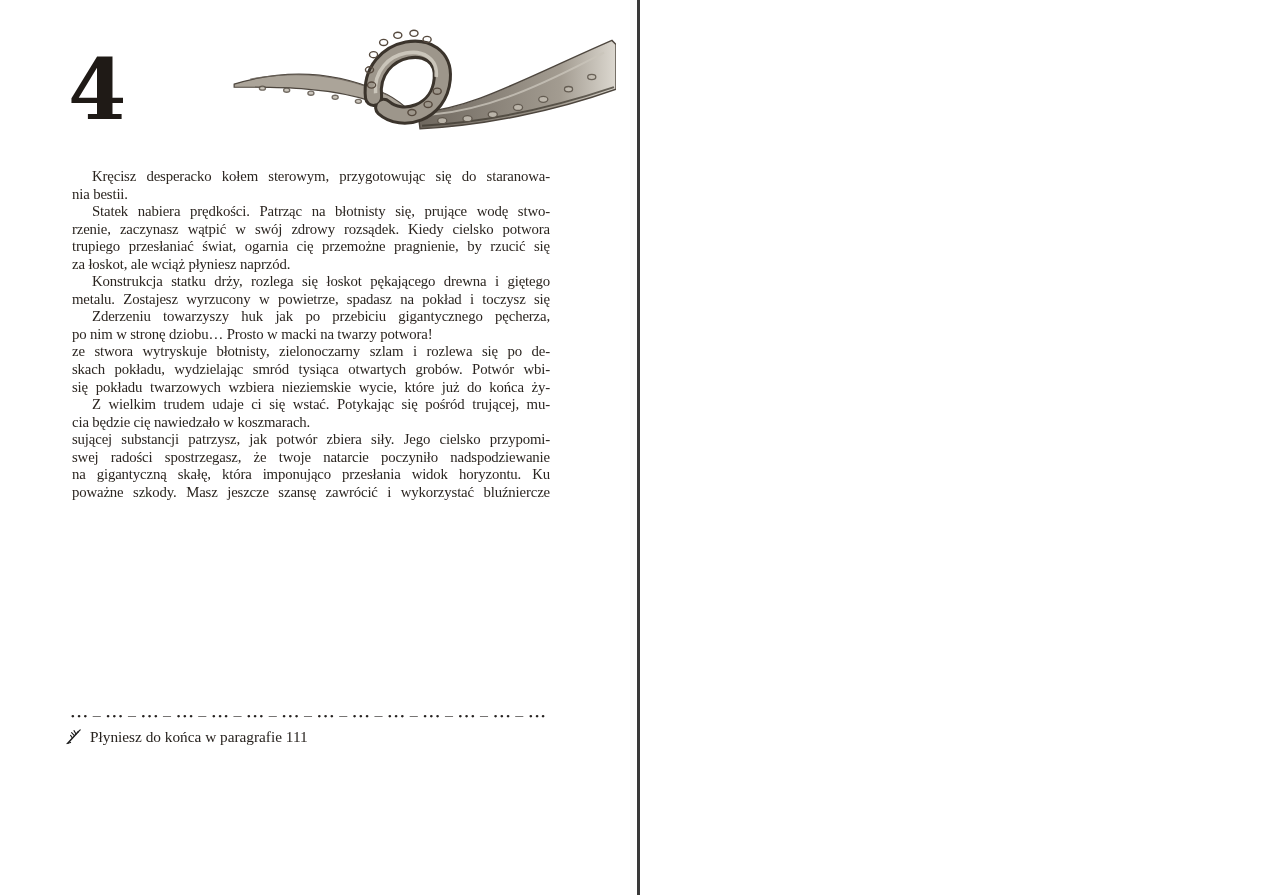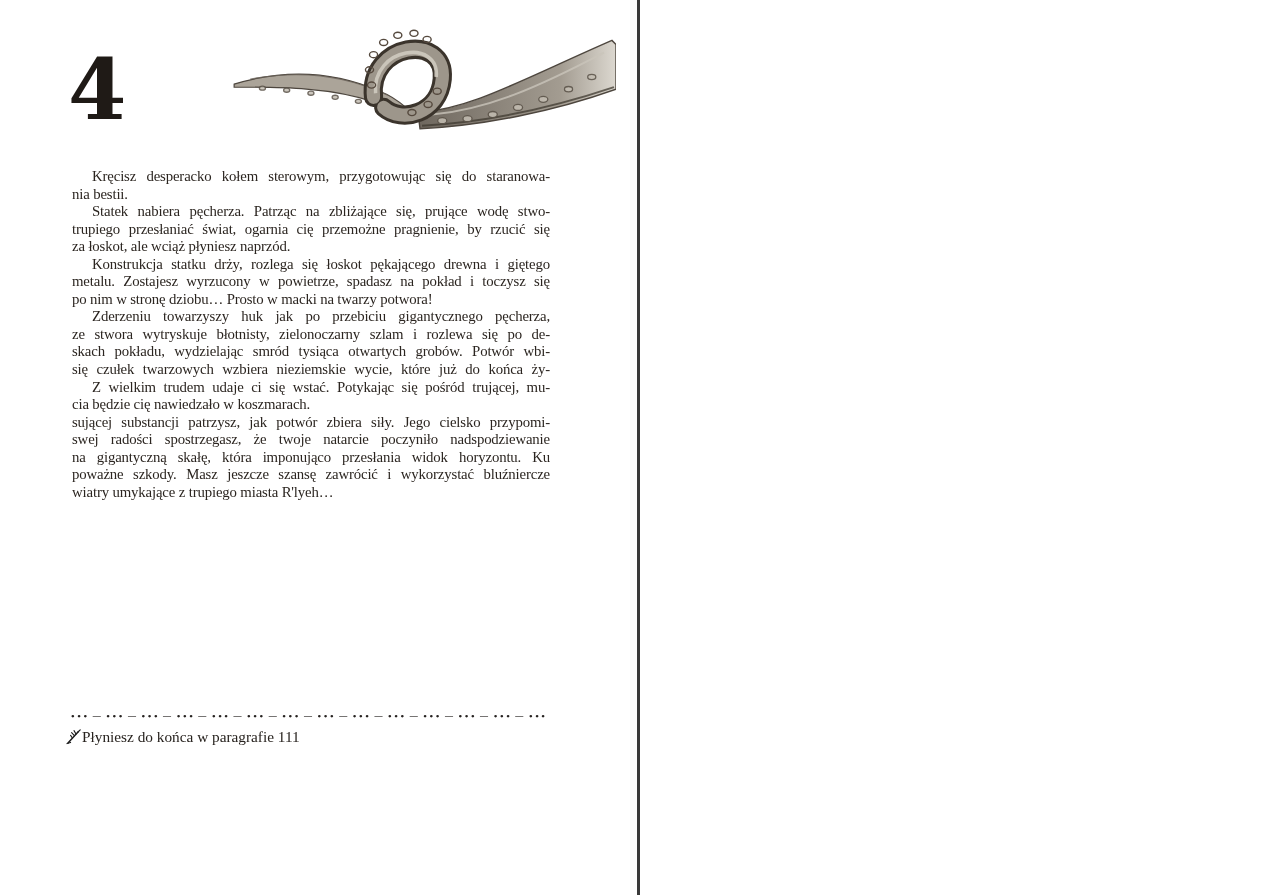--- a/index.html
+++ b/index.html
@@ -26,21 +26,21 @@
   }
   .text-line.first{text-indent:20px;}
   .text-line.last{text-align-last:left;}
 
   .divider{
     position:absolute;left:70px;top:710px;width:478px;height:12px;
     font-family:"DejaVu Sans", sans-serif;font-size:9px;line-height:12px;color:#262220;
     white-space:nowrap;overflow:hidden;letter-spacing:0.6px;
   }
   .choice-line{
-    position:absolute;left:66px;top:728px;display:flex;align-items:center;
+    position:absolute;left:66px;top:728px;display:flex;align-items:center;gap:8px;
   }
   .choice-line .quill{width:16px;height:16px;flex:0 0 auto;}
   .choice-text{font-size:15.3px;color:#27221e;}
 </style>
 </head>
 <body>
 
 <div class="spread">
 
   <div class="page page-left">
@@ -92,37 +92,37 @@
           <ellipse cx="66" cy="75" rx="3" ry="2"></ellipse>
         <ellipse cx="90" cy="78" rx="3" ry="2"></ellipse>
           <ellipse cx="114" cy="82" rx="3" ry="2"></ellipse>
         <ellipse cx="137" cy="86" rx="3" ry="2"></ellipse>
       </g>
     </svg>
 
     <div class="body-text">
         <div class="text-line first">Kręcisz desperacko kołem sterowym, przygotowując się do staranowa-</div>
         <div class="text-line last">nia bestii.</div>
-        <div class="text-line first">Statek nabiera pęcherza. Patrząc na zbliżające się, prujące wodę stwo-</div>
+        <div class="text-line first">Statek nabiera prędkości. Patrząc na błotnisty się, prujące wodę stwo-</div>
+        <div class="text-line">rzenie, zaczynasz wątpić w swój zdrowy rozsądek. Kiedy cielsko potwora</div>
         <div class="text-line">trupiego przesłaniać świat, ogarnia cię przemożne pragnienie, by rzucić się</div>
         <div class="text-line last">za łoskot, ale wciąż płyniesz naprzód.</div>
         <div class="text-line first">Konstrukcja statku drży, rozlega się łoskot pękającego drewna i giętego</div>
         <div class="text-line">metalu. Zostajesz wyrzucony w powietrze, spadasz na pokład i toczysz się</div>
+        <div class="text-line first">Zderzeniu towarzyszy huk jak po przebiciu gigantycznego pęcherza,</div>
         <div class="text-line last">po nim w stronę dziobu… Prosto w macki na twarzy potwora!</div>
-        <div class="text-line first">Zderzeniu towarzyszy huk jak po przebiciu gigantycznego pęcherza,</div>
         <div class="text-line">ze stwora wytryskuje błotnisty, zielonoczarny szlam i rozlewa się po de-</div>
         <div class="text-line">skach pokładu, wydzielając smród tysiąca otwartych grobów. Potwór wbi-</div>
-        <div class="text-line">się czułek twarzowych wzbiera nieziemskie wycie, które już do końca ży-</div>
+        <div class="text-line">się pokładu twarzowych wzbiera nieziemskie wycie, które już do końca ży-</div>
         <div class="text-line first">Z wielkim trudem udaje ci się wstać. Potykając się pośród trującej, mu-</div>
         <div class="text-line last">cia będzie cię nawiedzało w koszmarach.</div>
         <div class="text-line">sującej substancji patrzysz, jak potwór zbiera siły. Jego cielsko przypomi-</div>
         <div class="text-line">swej radości spostrzegasz, że twoje natarcie poczyniło nadspodziewanie</div>
         <div class="text-line">na gigantyczną skałę, która imponująco przesłania widok horyzontu. Ku</div>
         <div class="text-line">poważne szkody. Masz jeszcze szansę zawrócić i wykorzystać bluźniercze</div>
-        <div class="text-line last">wiatry umykające z trupiego miasta R'lyeh…</div>
       </div>
 
     <div class="divider">∙∙∙ — ∙∙∙ — ∙∙∙ — ∙∙∙ — ∙∙∙ — ∙∙∙ — ∙∙∙ — ∙∙∙ — ∙∙∙ — ∙∙∙ — ∙∙∙ — ∙∙∙ — ∙∙∙ — ∙∙∙ — ∙∙∙ — ∙∙∙ — ∙∙∙ — ∙∙∙</div>
 
     <div class="choice-line">
       <svg class="quill" viewBox="0 0 16 16">
         <g stroke="#1d1d1d" fill="none" stroke-linecap="round">
           <path d="M2,14 L12,3" stroke-width="1.5"></path>
           <path d="M12,3 L14.2,0.8" stroke-width="1.2"></path>
           <path d="M10,5 L8,1.6" stroke-width="1.1"></path>

